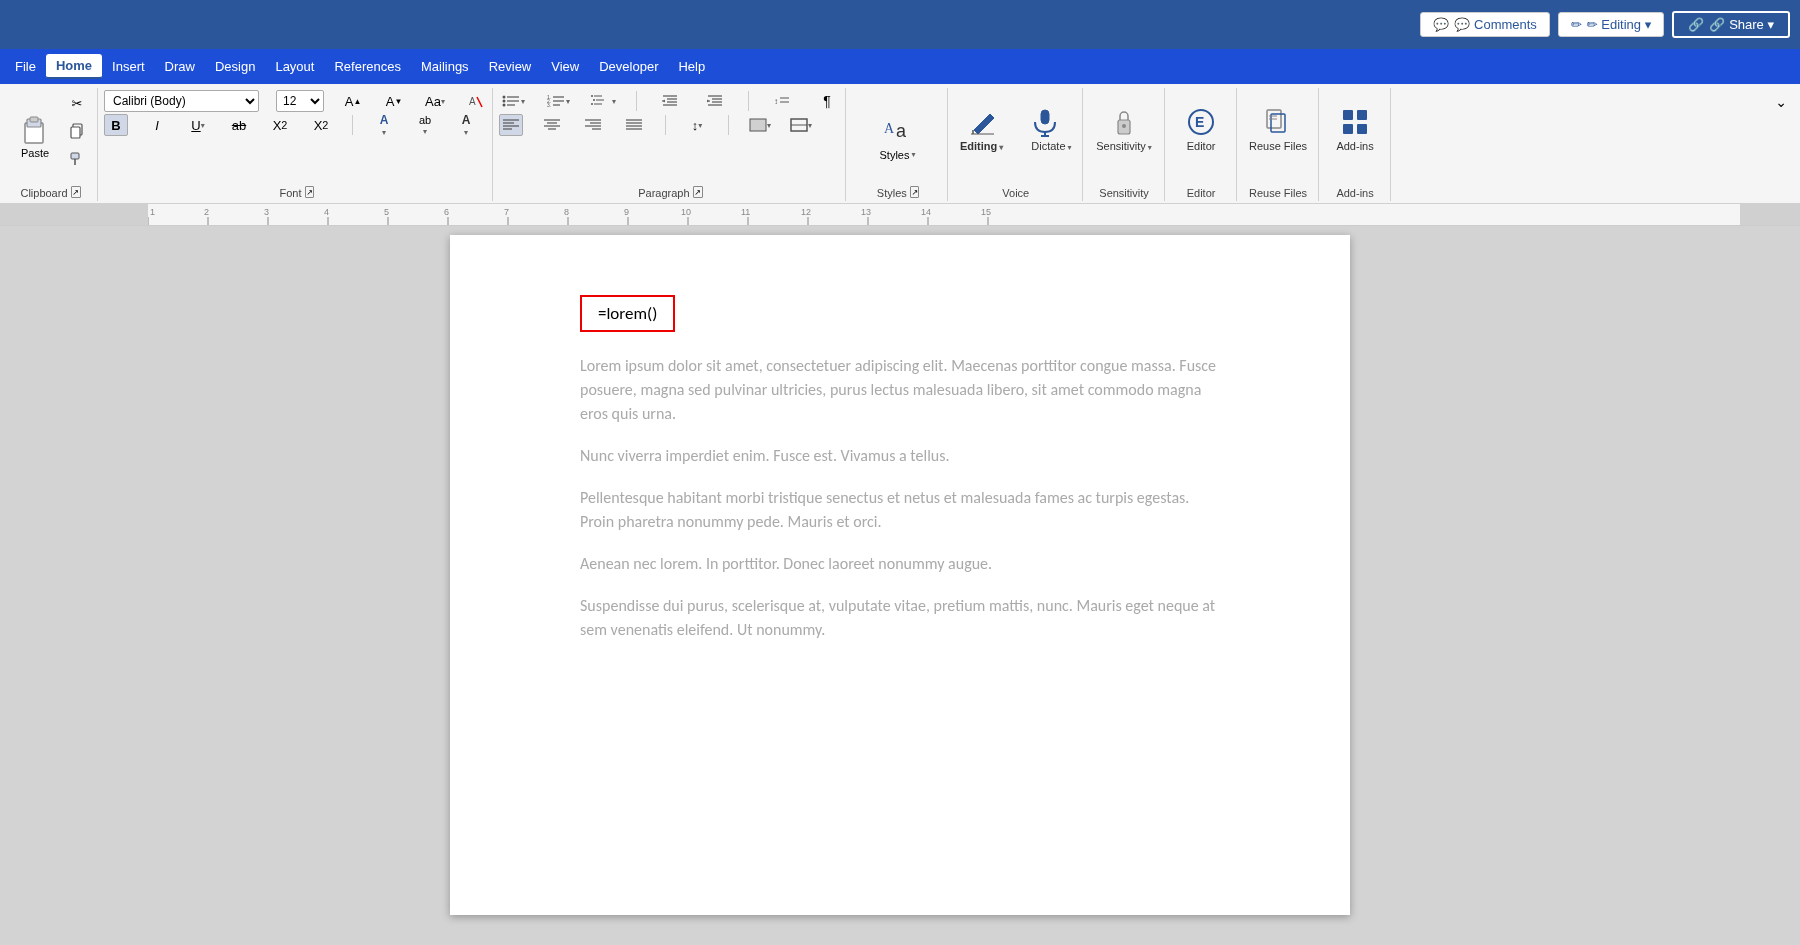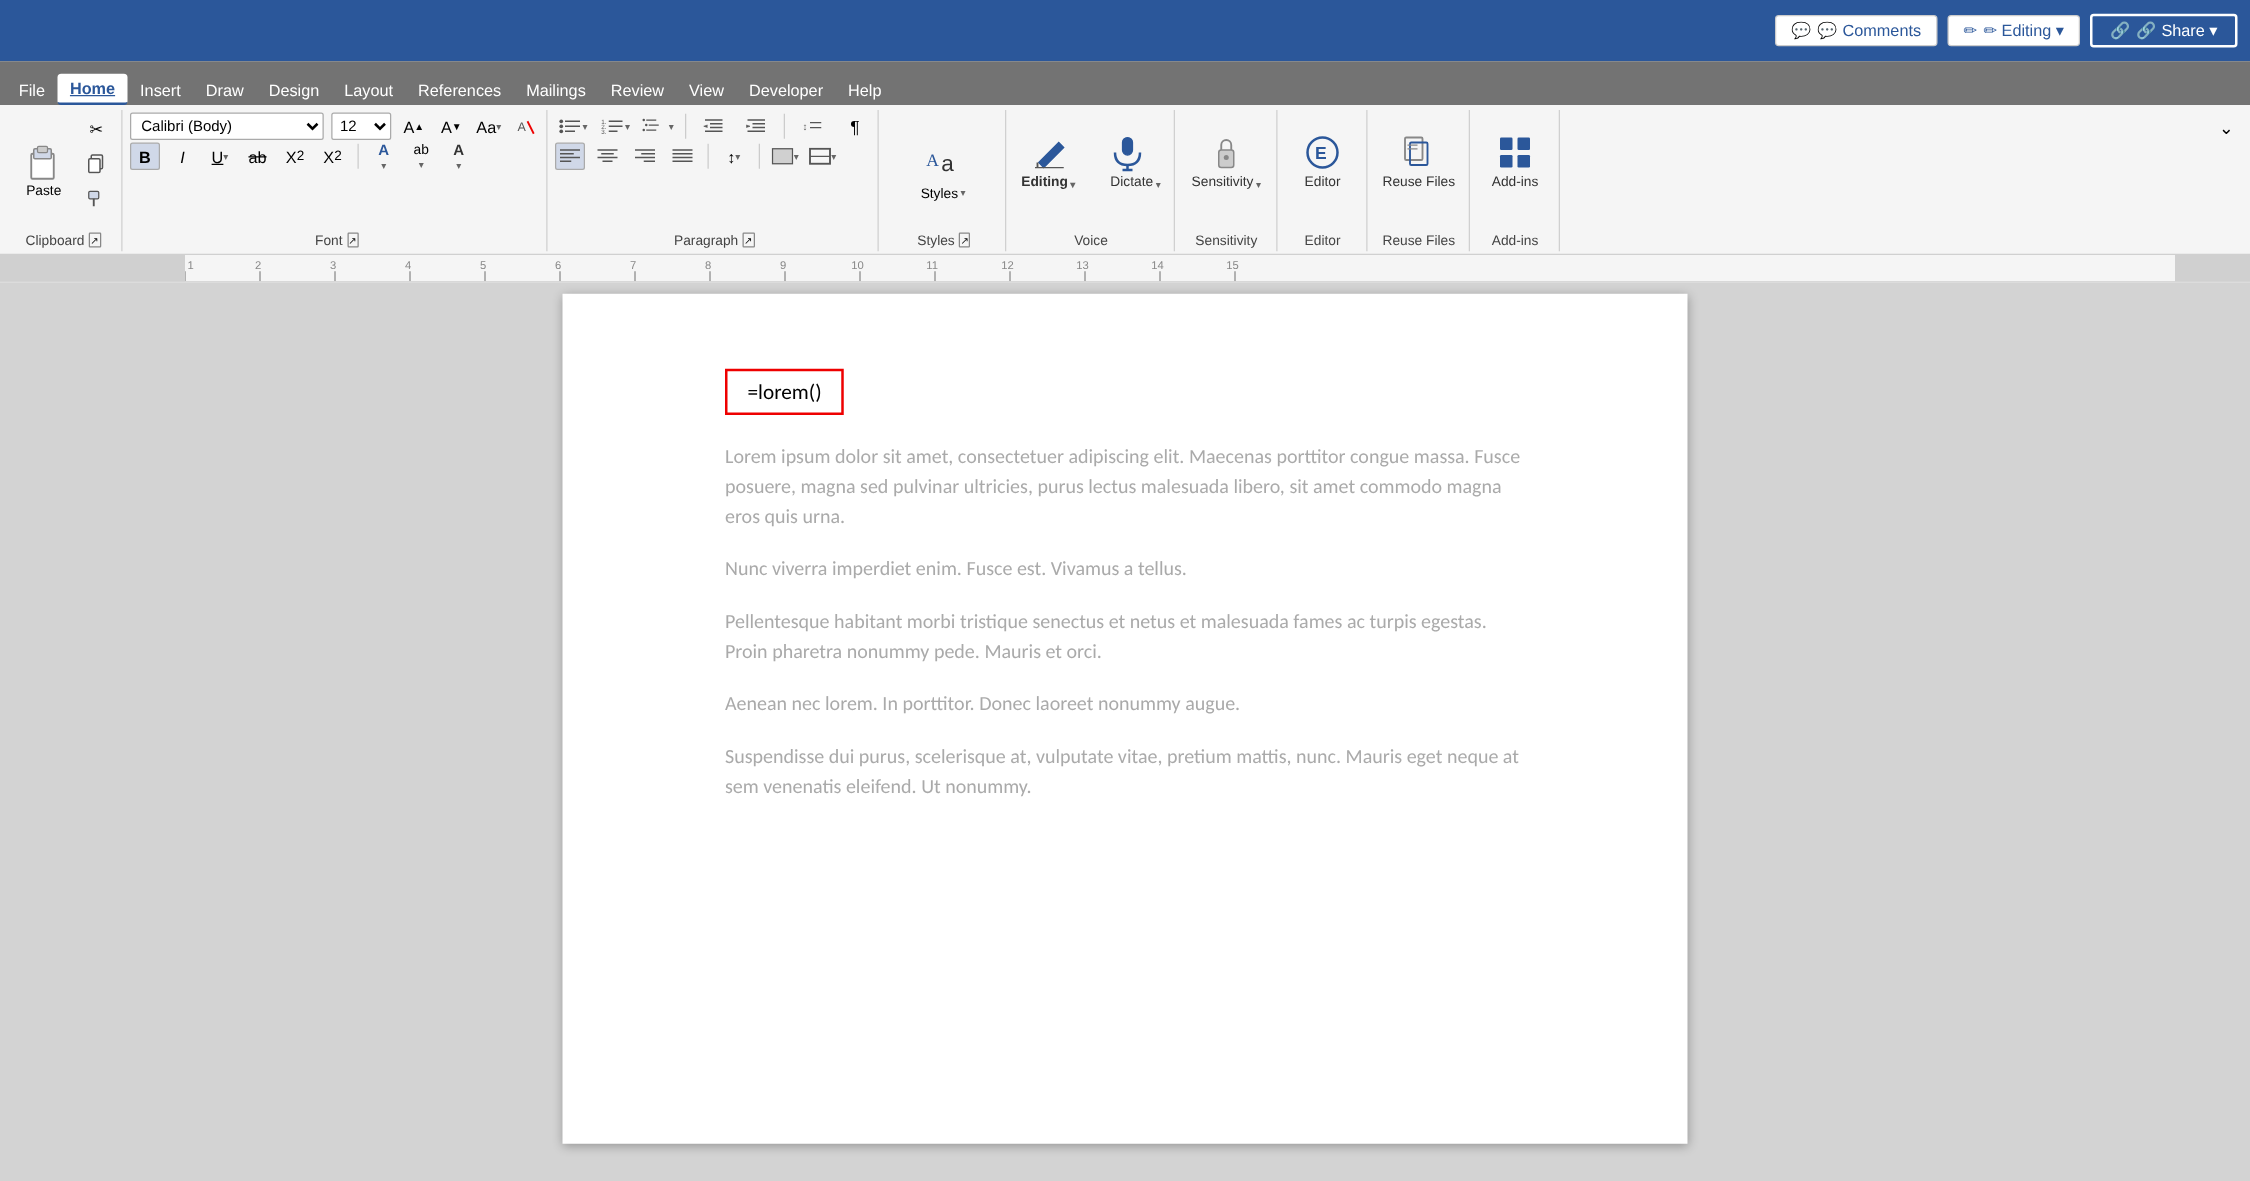--- a/index.html
+++ b/index.html
@@ -48,33 +48,33 @@
       font-size: 13px;
       display: flex;
       align-items: center;
       gap: 5px;
       cursor: pointer;
     }
 
     
     .menu-bar {
       height: 35px;
-      background: #737373;
-      display: flex;
-      align-items: flex-end;
+      background: #1d4ed8;
+      display: flex;
+      align-items: center;
       padding: 0 5px;
     }
     .menu-item {
       color: white;
       padding: 4px 10px;
       font-size: 13px;
       cursor: pointer;
       border-radius: 3px;
     }
-    .menu-item.active { background: white; color: #2b579a; font-weight: 600; border-bottom: 2px solid #2b579a; text-decoration: underline; }
+    .menu-item.active { background: white; color: #2b579a; font-weight: 600; border-bottom: 2px solid #2b579a; }
 
     
     .ribbon {
       background: #f5f5f5;
       border-bottom: 1px solid #d0d0d0;
       padding: 4px 5px 2px 5px;
       display: flex;
       align-items: flex-start;
       gap: 2px;
       height: 120px;
@@ -101,21 +101,21 @@
       color: #444;
       text-align: center;
       width: 100%;
       padding-top: 2px;
       border-top: none;
       margin-top: auto;
     }
     .ribbon-row {
       display: flex;
       align-items: center;
-      gap: 6px;
+      gap: 17px;
     }
 
     
     .clipboard-group {
       display: flex;
       align-items: stretch;
       gap: 2px;
       height: 90px;
     }
     .paste-btn {

